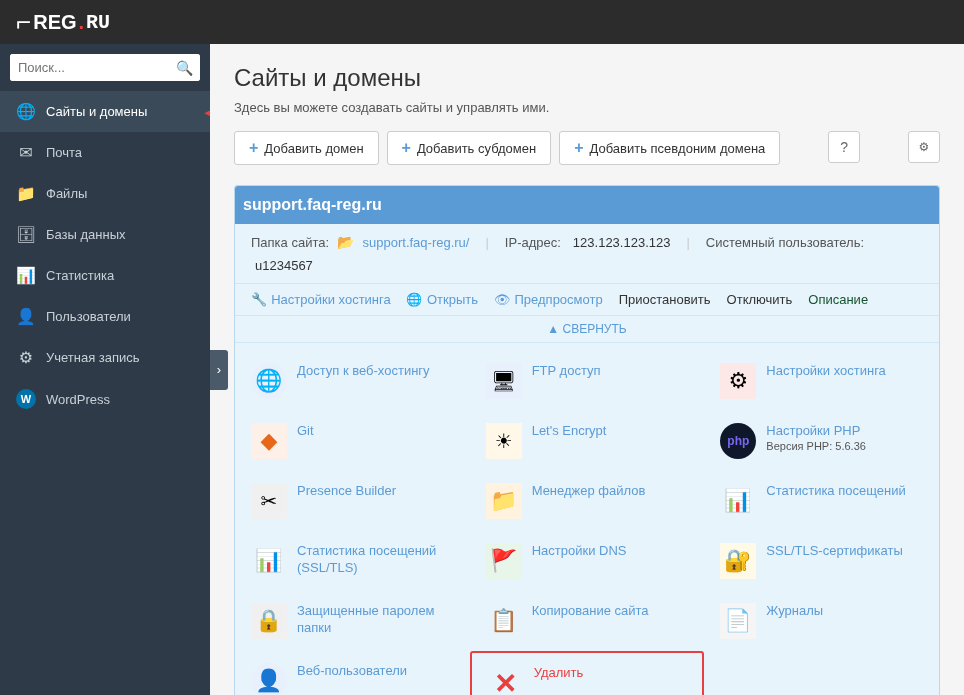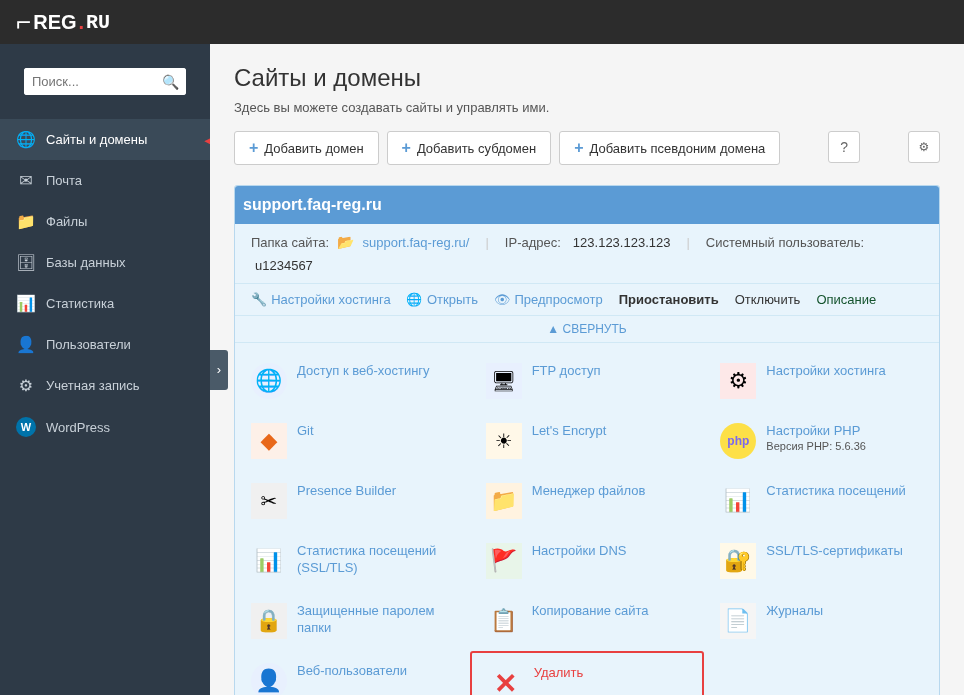--- a/index.html
+++ b/index.html
@@ -7,21 +7,21 @@
 
     
     .header { background: #2c2c2c; height: 44px; display: flex; align-items: center; padding: 0 16px; flex-shrink: 0; }
     .logo { color: white; font-size: 22px; font-weight: bold; display: flex; align-items: center; gap: 2px; }
 
     
     .main-layout { display: flex; flex: 1; overflow: hidden; }
 
     
     .sidebar { width: 210px; background: #2e3a47; flex-shrink: 0; display: flex; flex-direction: column; }
-    .search-box { padding: 24px; }
+    .search-box { padding: 10px; }
     .search-input-wrap { position: relative; display: flex; align-items: center; background: white; border-radius: 3px; }
     .search-input { border: none; outline: none; width: 100%; padding: 6px 30px 6px 8px; font-size: 13px; border-radius: 3px; color: #999; }
     .search-icon-btn { position: absolute; right: 6px; color: #666; cursor: pointer; font-size: 14px; }
 
     .nav-item { display: flex; align-items: center; gap: 10px; padding: 11px 16px; color: #c8d0d8; cursor: pointer; text-decoration: none; position: relative; }
     .nav-item.active { background: #3a4a58; color: white; }
     .nav-item .nav-icon { width: 20px; text-align: center; font-size: 16px; }
     .nav-arrow { position: absolute; right: -8px; color: #e84040; font-size: 18px; }
 
     .sidebar-collapse-btn { width: 18px; background: #4a5a68; position: absolute; left: 210px; top: 50%; transform: translateY(-50%); height: 40px; display: flex; align-items: center; justify-content: center; cursor: pointer; color: white; border-radius: 0 3px 3px 0; z-index: 10; }
@@ -172,21 +172,21 @@
           <span>Настройки хостинга</span>
         </a>
         <a class="domain-action-link">
           <span>🌐</span>
           <span>Открыть</span>
         </a>
         <a class="domain-action-link">
           <span>👁</span>
           <span>Предпросмотр</span>
         </a>
-        <a class="domain-action-link" style="color:#333;font-weight:bold;">
+        <a class="domain-action-link" style="color:#333;">
           <span>Приостановить</span>
         </a>
         <a class="domain-action-link" style="color:#333;">
           <span>Отключить</span>
         </a>
         <a class="domain-action-link" style="color:#14532d;text-align:center;">
           <span>Описание</span>
         </a>
       </div>
 
@@ -235,21 +235,21 @@
         <div class="icon-item">
           <div class="icon-box" style="background:#fff8e8;">
             <span style="font-size:20px;">☀</span>
           </div>
           <div>
             <div class="icon-label">Let's Encrypt</div>
           </div>
         </div>
 
         <div class="icon-item">
-          <div class="icon-box" style="background:#fde047;border-radius:50%;">
+          <div class="icon-box" style="background:#0f172a;border-radius:50%;">
             <span style="font-size:12px;font-weight:bold;color:#7b68ee;">php</span>
           </div>
           <div>
             <div class="icon-label">Настройки PHP</div>
             <div class="icon-sublabel">Версия PHP: 5.6.36</div>
           </div>
         </div>
 
         <div class="icon-item">
           <div class="icon-box" style="background:#f0f0f0;">

